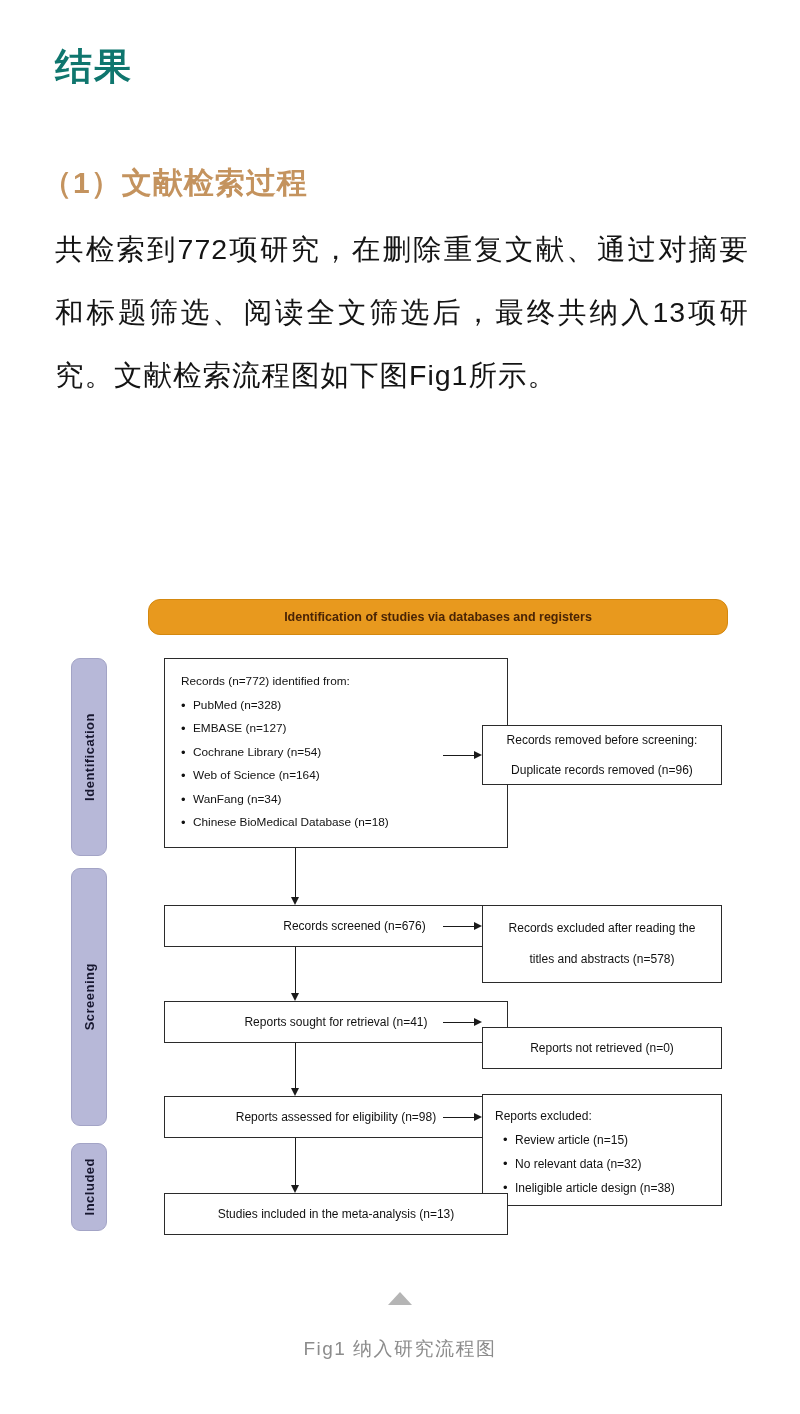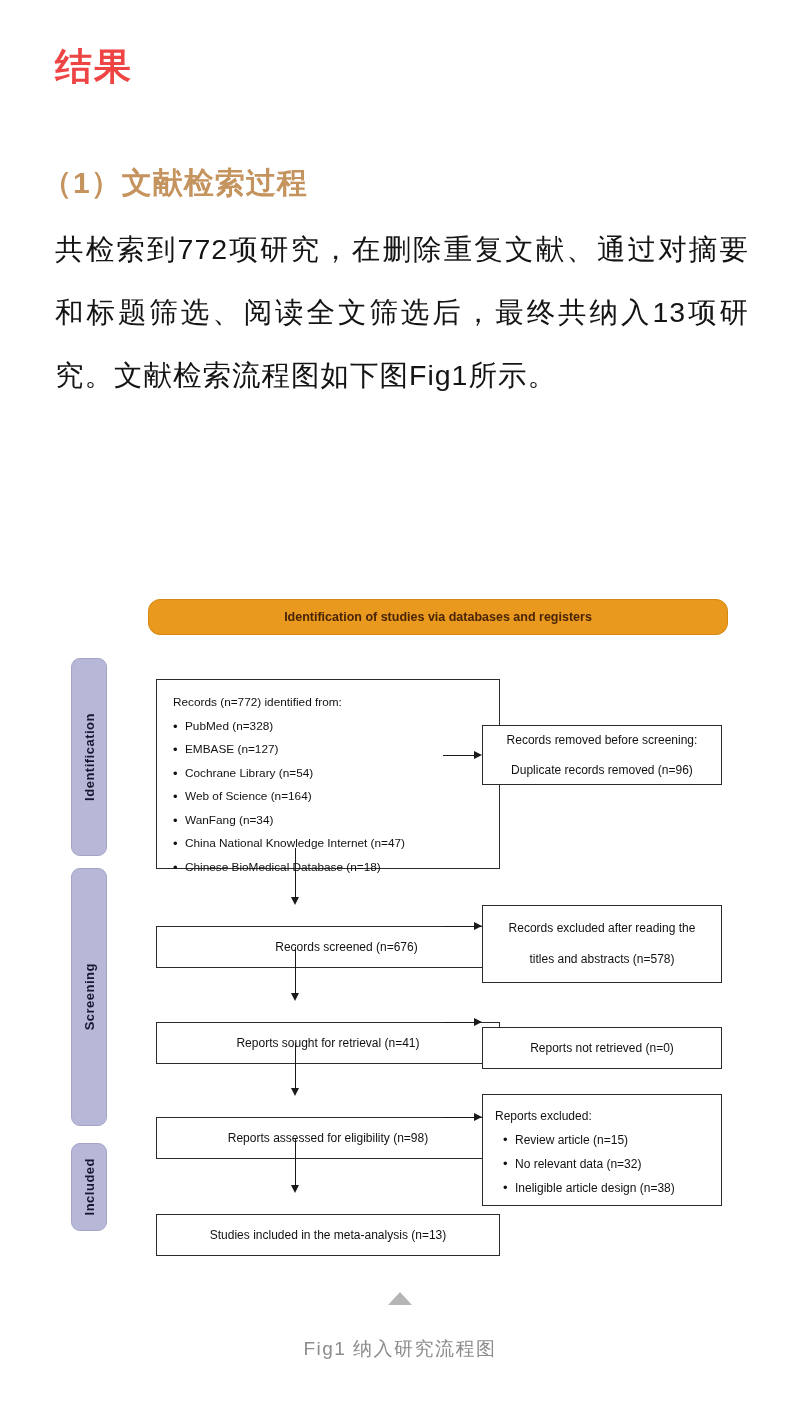--- a/index.html
+++ b/index.html
@@ -9,21 +9,21 @@
     width:800px; height:1414px;
     background:#ffffff;
     font-family:"Liberation Sans", sans-serif;
     overflow:hidden;
   }
   
   .doc-title {
     position:absolute; left:55px; top:42px;
     font-family:"DejaVu Serif", serif;
     font-weight:700; font-size:37px;
-    color:#ef4444; letter-spacing:2px;
+    color:#0f766e; letter-spacing:2px;
   }
   .section-heading {
     position:absolute; left:42px; top:163px;
     font-weight:700; font-size:30px;
     color:#c4935e; letter-spacing:1px;
   }
   .body-text {
     position:absolute; left:55px; top:218px; width:694px;
     font-size:28.5px; line-height:63px; letter-spacing:1px;
     color:#141414; font-weight:400;
@@ -48,21 +48,21 @@
     white-space:nowrap;
   }
   .stage-identification { top:658px; height:198px; }
   .stage-screening      { top:868px; height:258px; }
   .stage-included       { top:1143px; height:88px; }
   .fc-box {
     position:absolute; background:#ffffff;
     border:1.6px solid #2b2b2b;
     font-size:12px; color:#111;
   }
-  .col-l { left:156px; width:344px;margin-top:21px; }
+  .col-l { left:164px; width:344px; }
   .col-r { left:482px; width:240px; }
   .centered { display:flex; flex-direction:column; align-items:center; justify-content:center; text-align:center; line-height:17px;gap:10px; }
   .box-records-identified { top:658px; height:190px; padding:11px 8px 0 16px; line-height:23.5px; font-size:11.8px; }
   .box-records-removed    { top:725px; height:60px;  line-height:20px; }
   .box-records-screened   { top:905px; height:42px;padding-left:37px; }
   .box-records-excluded   { top:905px; height:78px;  line-height:21px; }
   .box-reports-sought     { top:1001px; height:42px; }
   .box-reports-notret     { top:1001px; height:42px;margin-top:26px; }
   .box-reports-assessed   { top:1096px; height:42px; }
   .box-reports-excluded   { top:1094px; height:112px; padding:9px 16px 0 12px; line-height:24px; }
@@ -130,21 +130,20 @@
     </div>
 
     <div class="fc-box col-l box-records-identified">
       <div>Records (n=772) identified from:</div>
       <ul class="bullets">
           <li>PubMed (n=328)</li>
           <li>EMBASE (n=127)</li>
           <li>Cochrane Library (n=54)</li>
           <li>Web of Science (n=164)</li>
           <li>WanFang (n=34)</li>
-          <li>China National Knowledge Internet (n=47)</li>
           <li>Chinese BioMedical Database (n=18)</li>
         </ul>
     </div>
 
     <div class="fc-box col-r centered box-records-removed">
       <div>Records removed before screening:</div>
       <div>Duplicate records removed (n=96)</div>
     </div>
 
     <div class="fc-box col-l centered box-records-screened">

